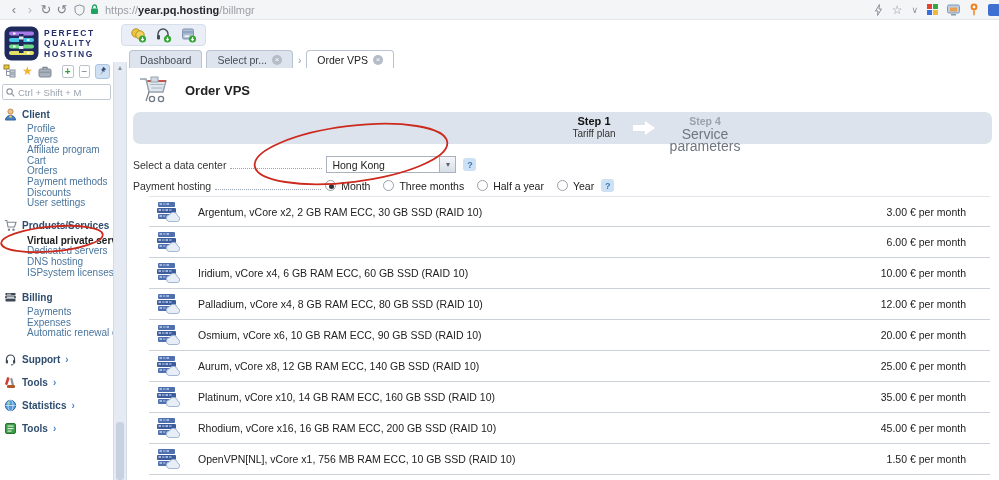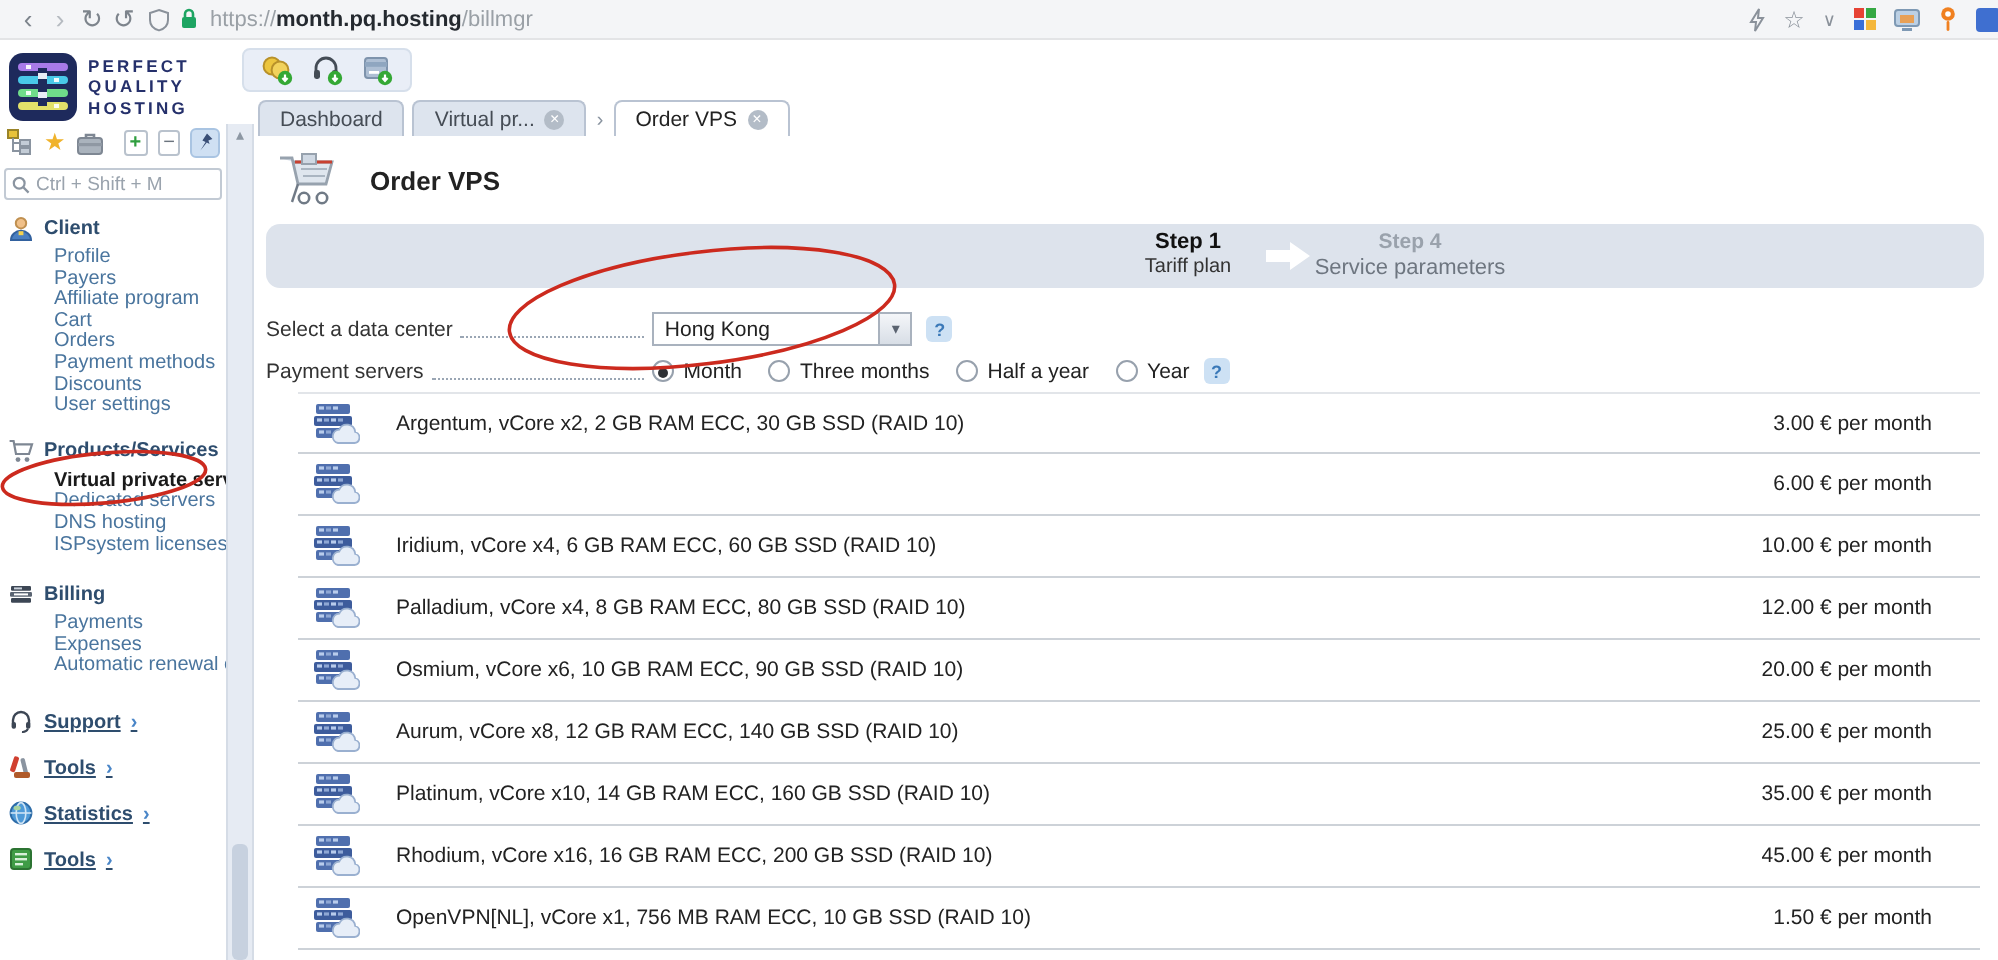--- a/index.html
+++ b/index.html
@@ -38,21 +38,21 @@
   .spacer { flex:1; }
   .search-box { margin:2px 2px 0 2px; height:16px; border:1px solid #c2cad4; border-radius:2px; background:#fff;
     display:flex; align-items:center; padding:0 3px; gap:3px; }
   .search-box input { border:none; outline:none; width:85px; font-size:9.5px; font-family:"Liberation Sans",sans-serif; color:#444; }
   .search-box input::placeholder { color:#9aa3ad; }
   .menu { padding-left:4px; }
   .msec-h { display:flex; align-items:center; gap:5px; font-size:10px; font-weight:bold; color:#2e4d6e; height:14px; }
   .mi { font-size:10px; line-height:10.6px; color:#4a759e; padding-left:23px; white-space:nowrap; overflow:hidden; cursor:pointer; }
   .mi.active { color:#1a1a1a; font-weight:bold; }
   .msec-items { margin-top:3px; }
-  .collapsed-h { display:flex; align-items:flex-end; gap:5px; font-size:10px; font-weight:bold; color:#2e4d6e; height:14px; cursor:pointer;text-decoration:underline; }
+  .collapsed-h { display:flex; align-items:center; gap:5px; font-size:10px; font-weight:bold; color:#2e4d6e; height:14px; cursor:pointer; }
   .chev { color:#4a86c8; font-size:10px; font-weight:bold; }
 
   
   .strip { position:absolute; left:113px; top:62px; width:14px; bottom:0; background:#e6ebf3;
     border-left:1px solid #d5dce6; border-right:1px solid #d5dce6; }
   .strip .up { position:absolute; top:1px; left:0; right:0; text-align:center; color:#8d97a3; font-size:8px; line-height:10px; }
   .strip .thumb { position:absolute; left:2px; right:2px; bottom:0; height:58px; background:#c7d1df; border-radius:3px; }
 
   
   .main { position:absolute; left:127px; top:48px; right:0; bottom:0; background:#fff; }
@@ -67,21 +67,21 @@
   .page-head { position:absolute; left:11px; top:27px; display:flex; align-items:center; gap:13px; }
   .page-title { font-size:13px; font-weight:bold; color:#222; }
 
   .stepbar { position:absolute; left:6px; right:7px; top:64px; height:32px; background:#dde3ec; border-radius:7px; }
   .step1 { position:absolute; left:428px; top:3px; width:66px; text-align:center; }
   .step1 .t { font-size:11px; font-weight:bold; color:#111; line-height:13px; }
   .step1 .s { font-size:10px; color:#333; line-height:12px; }
   .steparrow { position:absolute; left:498px; top:7px; }
   .step2 { position:absolute; left:512px; top:3px; width:120px; text-align:center; }
   .step2 .t { font-size:10.5px; font-weight:bold; color:#9aa2ac; line-height:13px; }
-  .step2 .s { font-size:11px; color:#6e7680; line-height:12px; }
+  .step2 .s { font-size:14px; color:#6e7680; line-height:12px; }
 
   .formrow { position:absolute; left:6px; display:flex; align-items:center; }
   .formrow .lbl { font-size:10.5px; color:#333; }
   .leader { border-bottom:1px dotted #9aa6b4; height:9px; }
   .dc-row { top:108px; width:420px; }
   .dc-row .leader { width:92px; margin:0 4px; }
   .select { width:130px; height:17px; border:1px solid #a9b2be; background:#fff; display:flex; align-items:center; position:relative; }
   .select .val { font-size:10.5px; color:#222; padding-left:5px; flex:1; }
   .select .arrow-btn { width:16px; height:15px; background:linear-gradient(#f4f6f9,#d8dee6); border-left:1px solid #a9b2be;
     font-size:8px; color:#5a6370; display:flex; align-items:center; justify-content:center; cursor:pointer; }
@@ -118,21 +118,21 @@
       </svg>
   </span>
   <span style="margin-left:5px; display:flex;">
     <svg width="9" height="11" viewBox="0 0 9 11">
         <rect x="1" y="4.5" width="7" height="5.5" rx="1" fill="#1da462"></rect>
         <path d="M2.5 4.5 V3 a2 2 0 0 1 4 0 V4.5" fill="none" stroke="#1da462" stroke-width="1.3"></path>
       </svg>
   </span>
   <span class="url-area">
     <span class="url-scheme">https://</span>
-      <span class="url-host">month.pq.hosting</span>
+      <span class="url-host">year.pq.hosting</span>
       <span class="url-path">/billmgr</span>
   </span>
   <span class="bright">
     <span style="display:flex;">
       <svg width="9" height="12" viewBox="0 0 9 12">
           <path d="M5.5 0.5 L1.5 7 H4 L3.5 11.5 L7.5 5 H5 Z" fill="none" stroke="#8a919a" stroke-width="1"></path>
         </svg>
     </span>
     <span class="glyph" style="font-size:12px;">☆</span>
     <span class="glyph" style="font-size:9px;">∨</span>
@@ -362,21 +362,21 @@
   <div class="up">▴</div>
   <div class="thumb"></div>
 </div>
 
 <div class="main">
   <div class="tabbar">
     <div class="tab">
       <span>Dashboard</span>
     </div>
     <div class="tab">
-      <span>Virtual pr...</span>
+      <span>Select pr...</span>
       <span class="tclose">×</span>
     </div>
     <span class="tabsep">›</span>
     <div class="tab active">
       <span>Order VPS</span>
       <span class="tclose">×</span>
     </div>
   </div>
 
   <div class="page-head">
@@ -415,21 +415,21 @@
     <span class="lbl">Select a data center</span>
     <span class="leader"></span>
     <span class="select">
       <span class="val">Hong Kong</span>
       <span class="arrow-btn">▾</span>
     </span>
     <span class="help">?</span>
   </div>
 
   <div class="formrow pp-row">
-    <span class="lbl">Payment servers</span>
+    <span class="lbl">Payment hosting</span>
     <span class="leader"></span>
     <span class="radios">
       <span class="ritem">
         <span class="radio sel"></span>
         <span class="rl">Month</span>
       </span>
       <span class="ritem">
         <span class="radio"></span>
         <span class="rl">Three months</span>
       </span>

